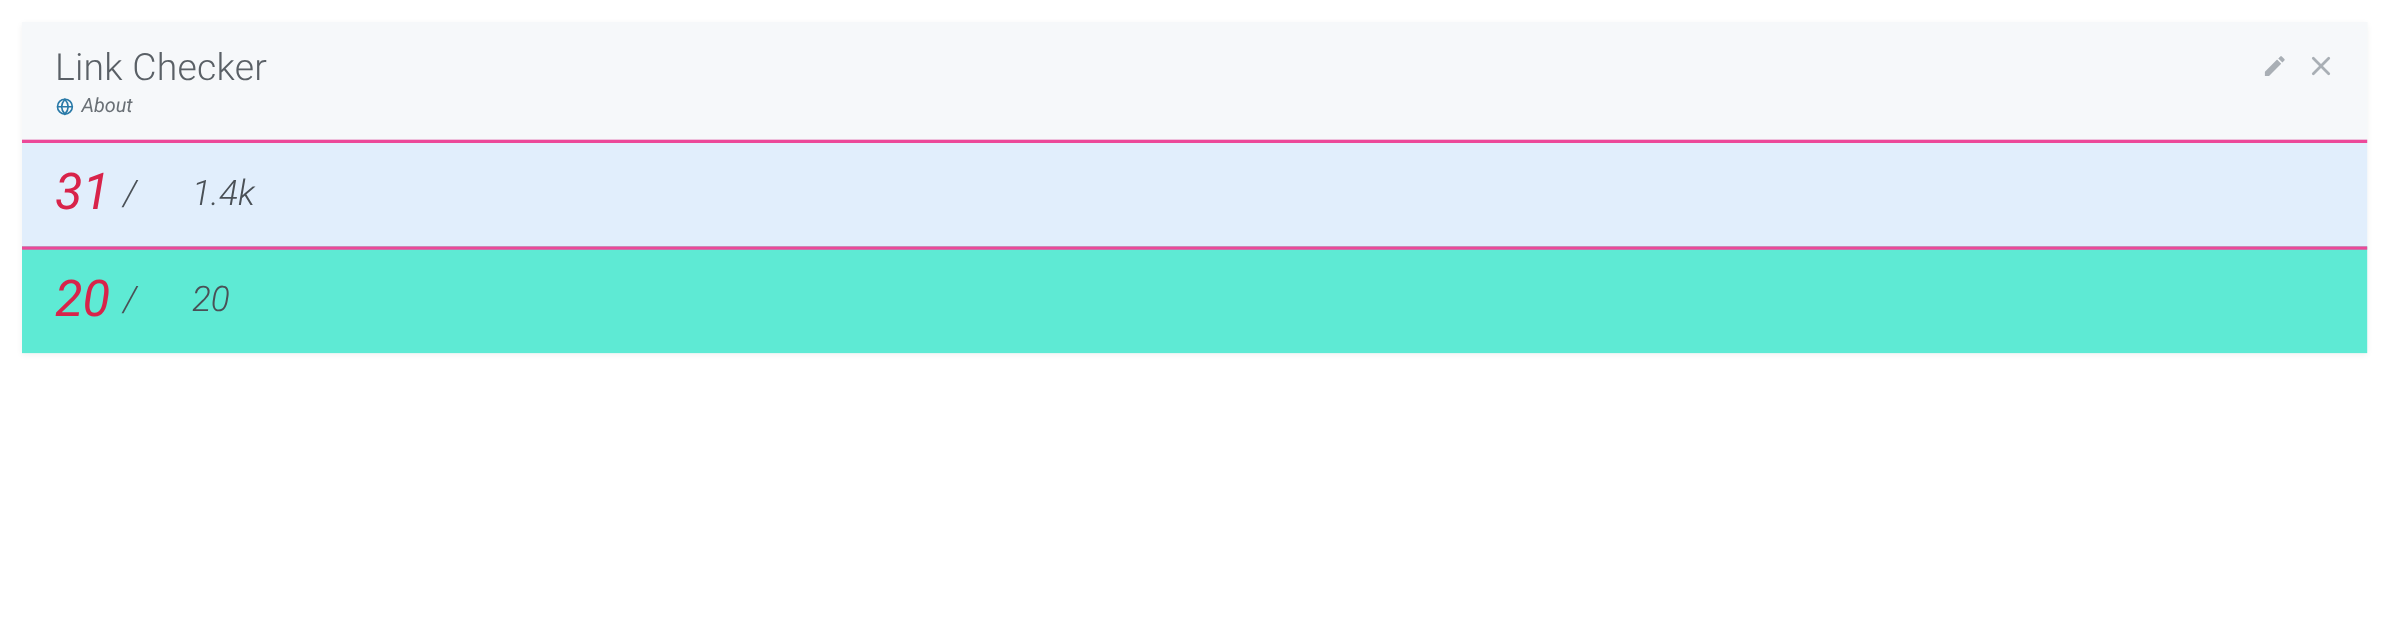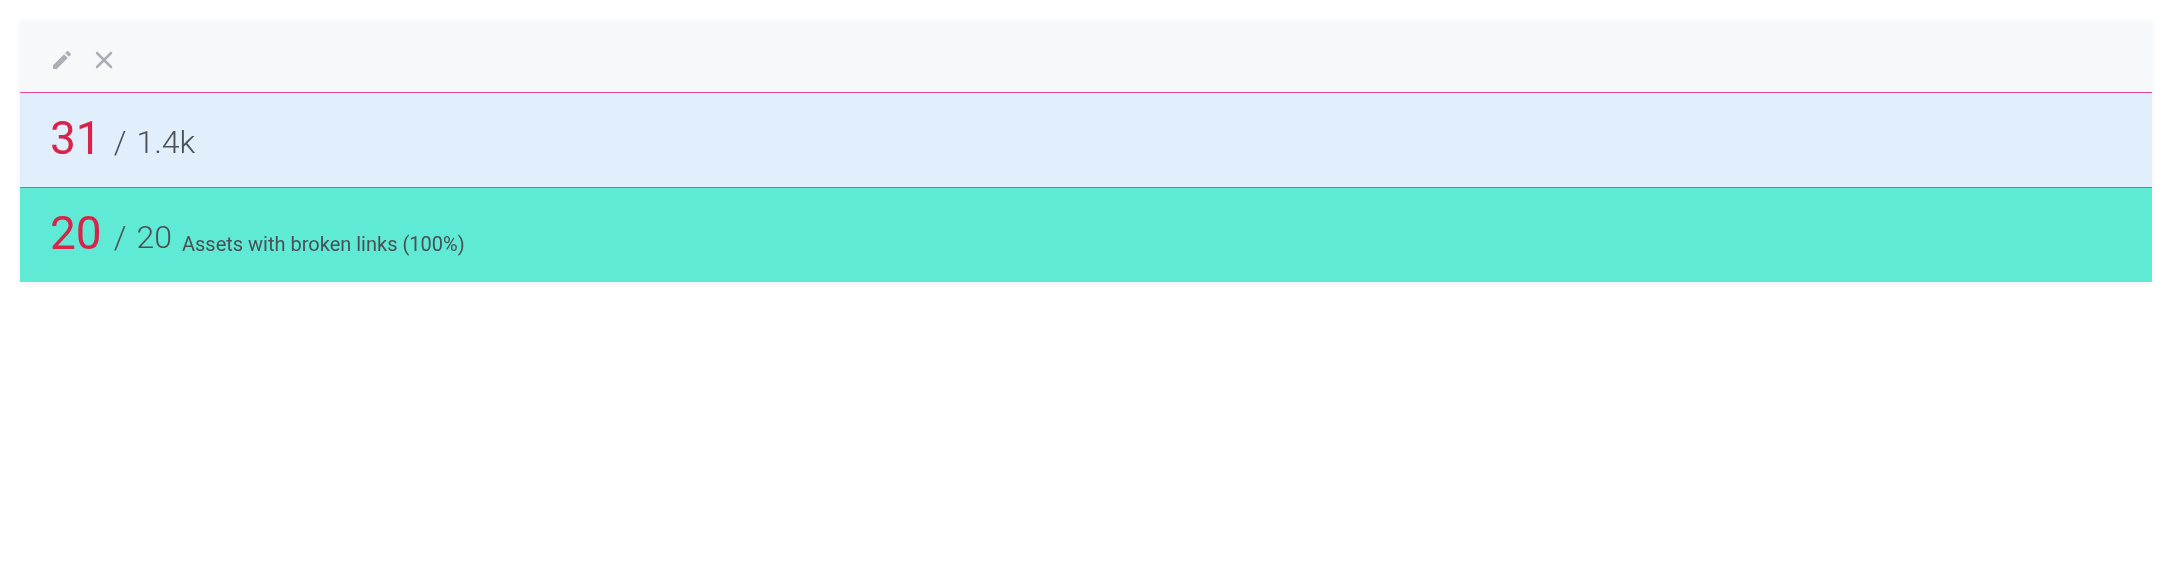--- a/index.html
+++ b/index.html
@@ -56,22 +56,23 @@
     }
     .action-icon {
       width: 24px;
       height: 24px;
       cursor: pointer;
       color: #a9afb5;
     }
     .stat-row {
       padding: 22px 30px 26px 30px;
       display: flex;
-      align-items: flex-end;
-      border-top: 1px solid #ec4899;
+      align-items: center;
+      border-top: 3px solid #ec4899;
+      font-style: italic;
     }
     .stat-row-1 {
       background: #e1eefc;
     }
     .stat-row-2 {
       background: #5eead4;
     }
     .stat-highlight {
       font-size: 46px;
       font-weight: 400;
@@ -81,33 +82,45 @@
     .stat-separator {
       font-size: 32px;
       font-weight: 300;
       color: #4a5056;
       margin: 0 10px 0 12px;
     }
     .stat-total {
       font-size: 32px;
       font-weight: 300;
       color: #4a5056;
+      margin-left: 40px;
     }
     .stat-label {
       font-size: 20px;
       font-weight: 400;
       color: #4a5056;
       margin-left: 10px;
     }
   </style>
 </head>
 <body>
 
 <div class="widget">
   <div class="widget-header">
+    <div class="widget-title-block">
+      <div class="widget-title">Link Checker</div>
+      <div class="widget-subtitle">
+        <svg class="globe-icon" viewBox="0 0 24 24" fill="none" stroke="#2a7aa8" stroke-width="2">
+          <circle cx="12" cy="12" r="9"></circle>
+          <line x1="3" y1="12" x2="21" y2="12"></line>
+          <path d="M12 3 C14.5 6 16 9 16 12 C16 15 14.5 18 12 21 C9.5 18 8 15 8 12 C8 9 9.5 6 12 3 Z"></path>
+        </svg>
+        <span>About</span>
+      </div>
+    </div>
     <div class="header-actions">
       <svg class="action-icon" viewBox="0 0 24 24" fill="currentColor">
         <path d="M3 17.25V21h3.75L17.81 9.94l-3.75-3.75L3 17.25zM20.71 7.04a1 1 0 0 0 0-1.41l-2.34-2.34a1 1 0 0 0-1.41 0l-1.83 1.83 3.75 3.75 1.83-1.83z"></path>
       </svg>
       <svg class="action-icon" viewBox="0 0 24 24" fill="none" stroke="currentColor" stroke-width="2.5" stroke-linecap="round">
         <line x1="5" y1="5" x2="19" y2="19"></line>
         <line x1="19" y1="5" x2="5" y2="19"></line>
       </svg>
     </div>
   </div>
@@ -115,15 +128,14 @@
   <div class="stat-row stat-row-1">
     <span class="stat-highlight">31</span>
     <span class="stat-separator">/</span>
     <span class="stat-total">1.4k</span>
   </div>
 
   <div class="stat-row stat-row-2">
     <span class="stat-highlight">20</span>
     <span class="stat-separator">/</span>
     <span class="stat-total">20</span>
-    <span class="stat-label">Assets with broken links (100%)</span>
   </div>
 </div>
 
 </body></html>

